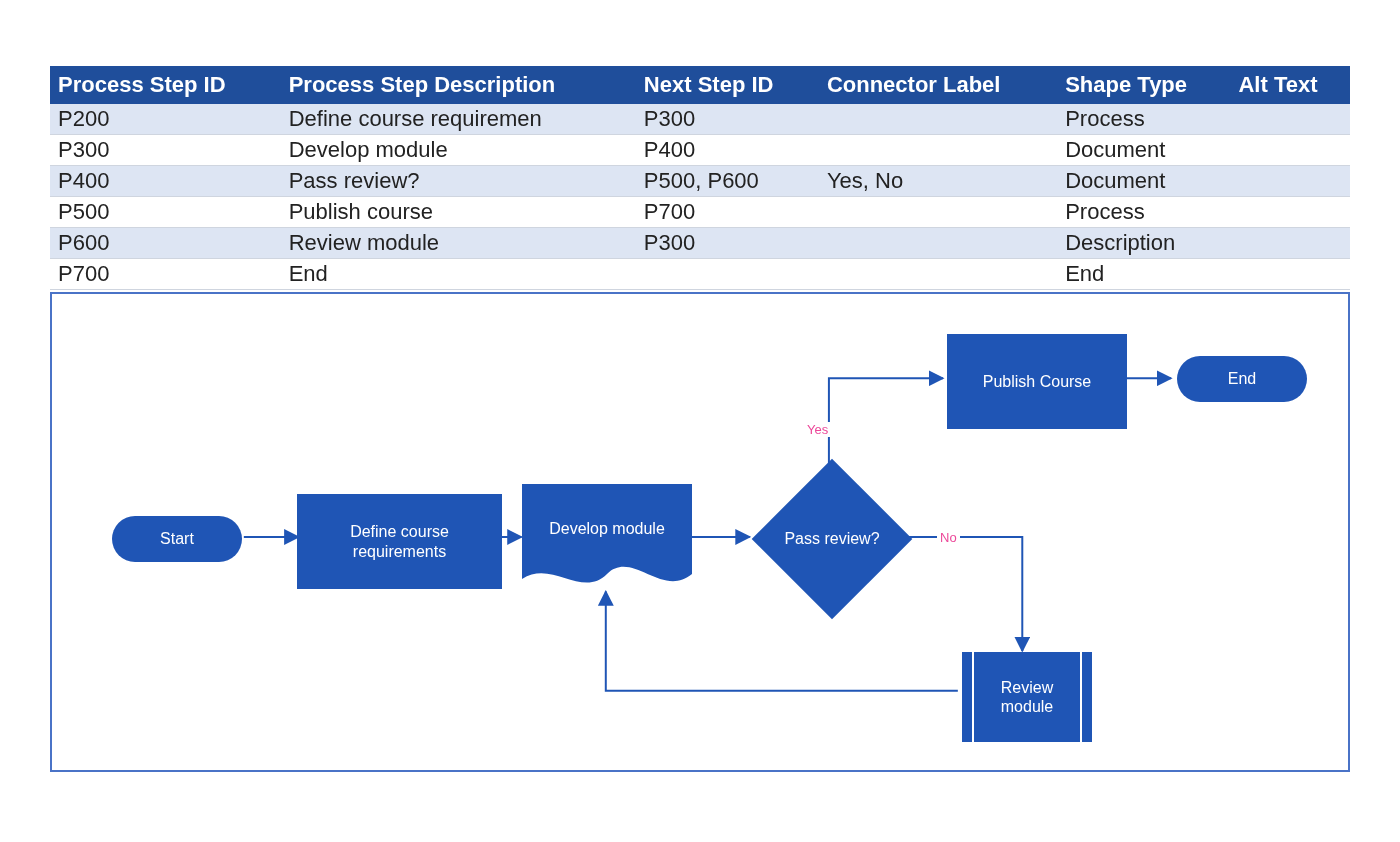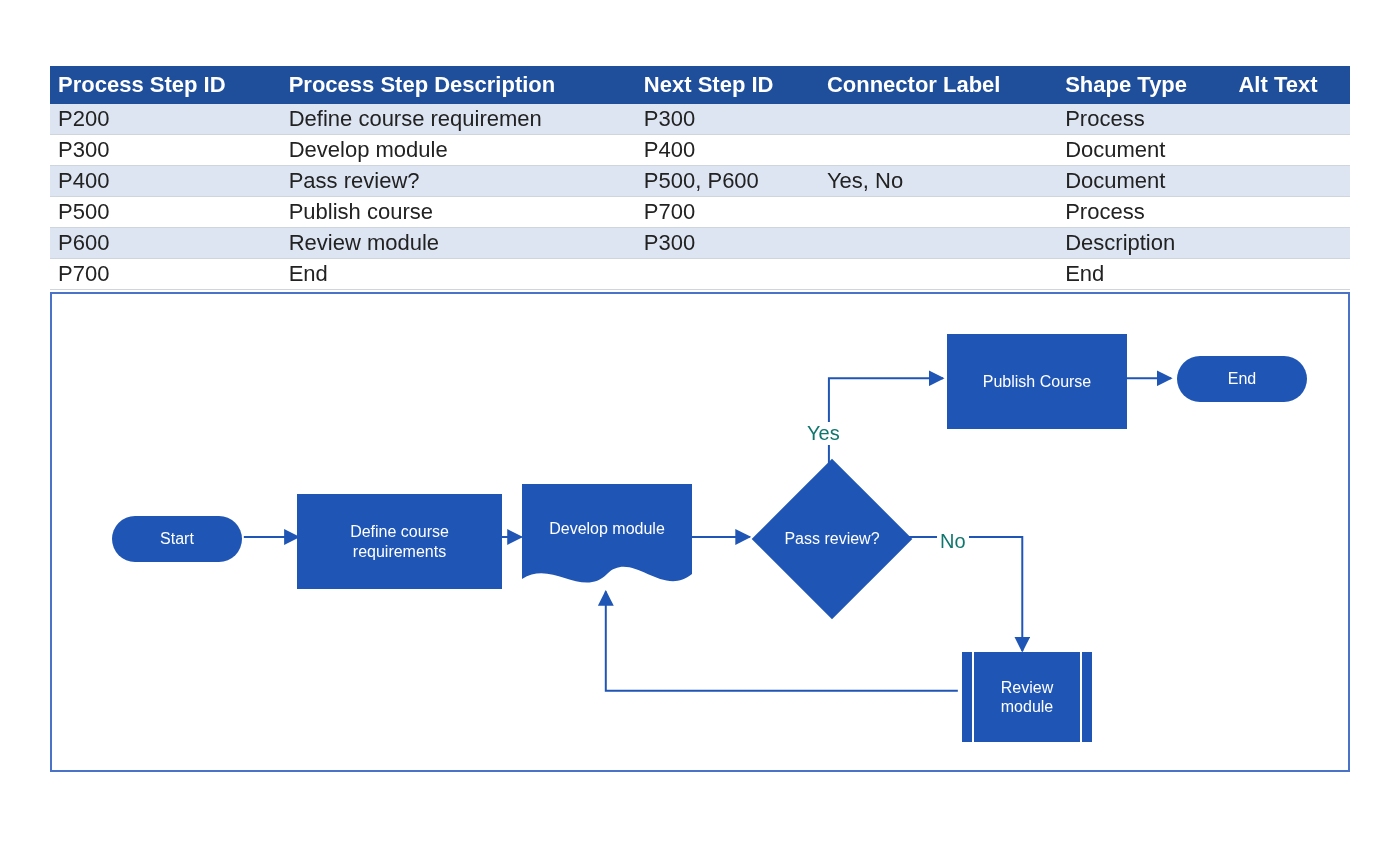--- a/index.html
+++ b/index.html
@@ -92,22 +92,22 @@
   .decision .diamond {
     position: absolute;
     inset: 0;
     background: #1f55b5;
     transform: rotate(45deg) scale(0.71);
   }
   .decision .lbl { position: relative; z-index: 1; }
 
   .edge-label {
     position: absolute;
-    font-size: 20px;
-    color: #0f766e;
+    font-size: 13px;
+    color: #ec4899;
     background: #fff;
     padding: 0 3px;
   }
 
   svg.connectors {
     position: absolute;
     inset: 0;
     width: 100%;
     height: 100%;
     pointer-events: none;

